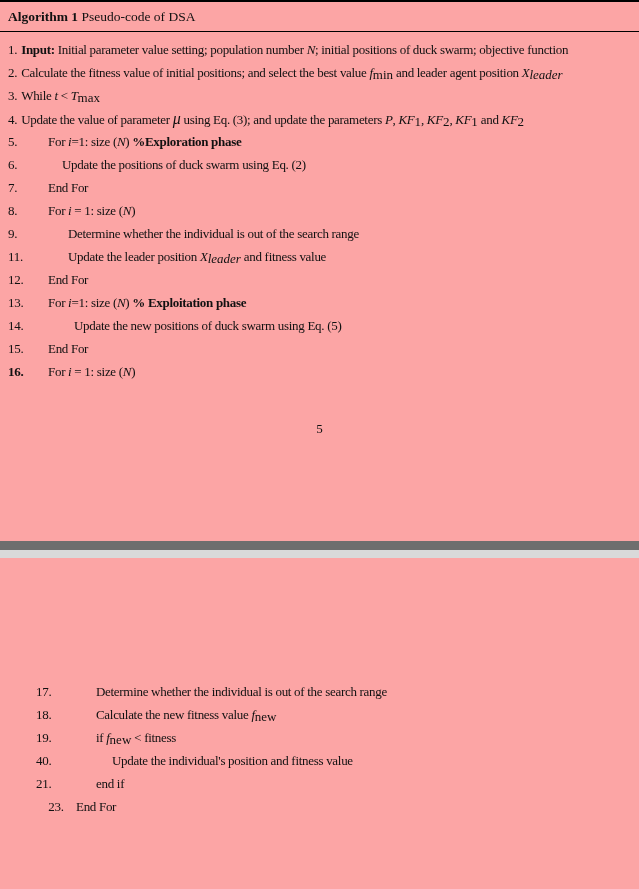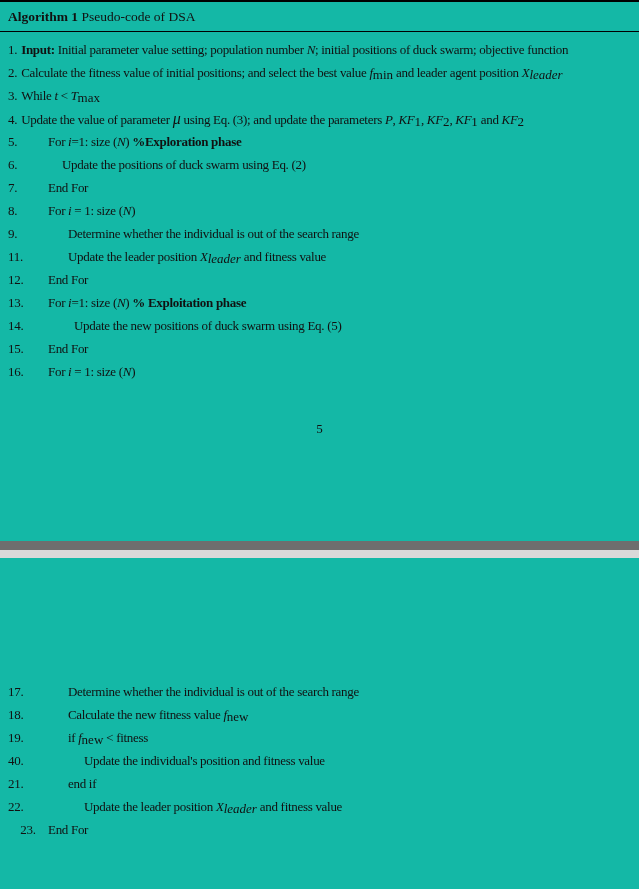--- a/index.html
+++ b/index.html
@@ -3,23 +3,23 @@
 <meta charset="utf-8">
 <style>
   * { margin: 0; padding: 0; box-sizing: border-box; }
   html, body { width: 639px; height: 889px; overflow: hidden; }
   body {
     font-family: "Liberation Serif", serif;
     font-size: 13px;
     color: #111111;
     background: #ffffff;
   }
-  .page { background: #14b8a6; }
+  .page { background: #fca5a5; }
   .page1 { height: 541px; overflow: hidden; }
-  .page2 { height: 331px; padding-top: 116px; overflow: hidden; }
+  .page2 { height: 331px; padding-top: 116px; overflow: hidden; padding-left: 28px; }
   .algo-title {
     border-top: 2px solid #000000;
     border-bottom: 1px solid #000000;
     padding: 7px 8px 6px 8px;
     font-size: 13.5px;
   }
   .lines { padding: 6px 8px 0 8px; }
   .line {
     height: 23px;
     line-height: 23px;
@@ -53,32 +53,31 @@
       <div class="line"><span class="num" style="width: 40px;">5.</span><span><span>For </span><span class="i">i</span><span>=1: size (</span><span class="i">N</span><span>) </span><span class="b">%Exploration phase</span></span></div>
       <div class="line"><span class="num" style="width: 54px;">6.</span><span><span>Update the positions of duck swarm using Eq. (2)</span></span></div>
       <div class="line"><span class="num" style="width: 40px;">7.</span><span><span>End For</span></span></div>
       <div class="line"><span class="num" style="width: 40px;">8.</span><span><span>For </span><span class="i">i</span><span> = 1: size (</span><span class="i">N</span><span>)</span></span></div>
       <div class="line"><span class="num" style="width: 60px;">9.</span><span><span>Determine whether the individual is out of the search range</span></span></div>
       <div class="line"><span class="num" style="width: 60px;">11.</span><span><span>Update the leader position </span><span class="i">X</span><span class="i sub">leader</span><span> and fitness value</span></span></div>
       <div class="line"><span class="num" style="width: 40px;">12.</span><span><span>End For</span></span></div>
       <div class="line"><span class="num" style="width: 40px;">13.</span><span><span>For </span><span class="i">i</span><span>=1: size (</span><span class="i">N</span><span>) </span><span class="b">% Exploitation phase</span></span></div>
       <div class="line"><span class="num" style="width: 66px;">14.</span><span><span>Update the new positions of duck swarm using Eq. (5)</span></span></div>
       <div class="line"><span class="num" style="width: 40px;">15.</span><span><span>End For</span></span></div>
-      <div class="line"><span class="num" style="width: 40px;">16.</span><span><span>For </span><span class="i">i</span><span> = 1: size (</span><span class="i">N</span><span>)</span></span></div>
+      <div class="line"><span class="num" style="width: 40px; font-weight: bold;">16.</span><span><span>For </span><span class="i">i</span><span> = 1: size (</span><span class="i">N</span><span>)</span></span></div>
     </div>
   <div class="page-number">5</div>
 </div>
 
 <div class="gap-dark"></div>
 <div class="gap-light"></div>
 
 <div class="page page2">
   <div class="lines" id="page2-lines">
       <div class="line"><span class="num" style="width: 60px;">17.</span><span><span>Determine whether the individual is out of the search range</span></span></div>
       <div class="line"><span class="num" style="width: 60px;">18.</span><span><span>Calculate the new fitness value </span><span class="i">f</span><span class="sub">new</span></span></div>
       <div class="line"><span class="num" style="width: 60px;">19.</span><span><span>if </span><span class="i">f</span><span class="sub">new</span><span> &lt; fitness</span></span></div>
       <div class="line"><span class="num" style="width: 76px;">40.</span><span><span>Update the individual's position and fitness value</span></span></div>
       <div class="line"><span class="num" style="width: 60px;">21.</span><span><span>end if</span></span></div>
-      <div class="line"><span class="num" style="width: 76px;">22.</span><span><span>Update the leader position </span><span class="i">X</span><span class="i sub">leader</span><span> and fitness value</span></span></div>
       <div class="line"><span class="num" style="width: 40px; text-align: center;">23.</span><span><span>End For</span></span></div>
     </div>
 
 </div>
 
 </body></html>

